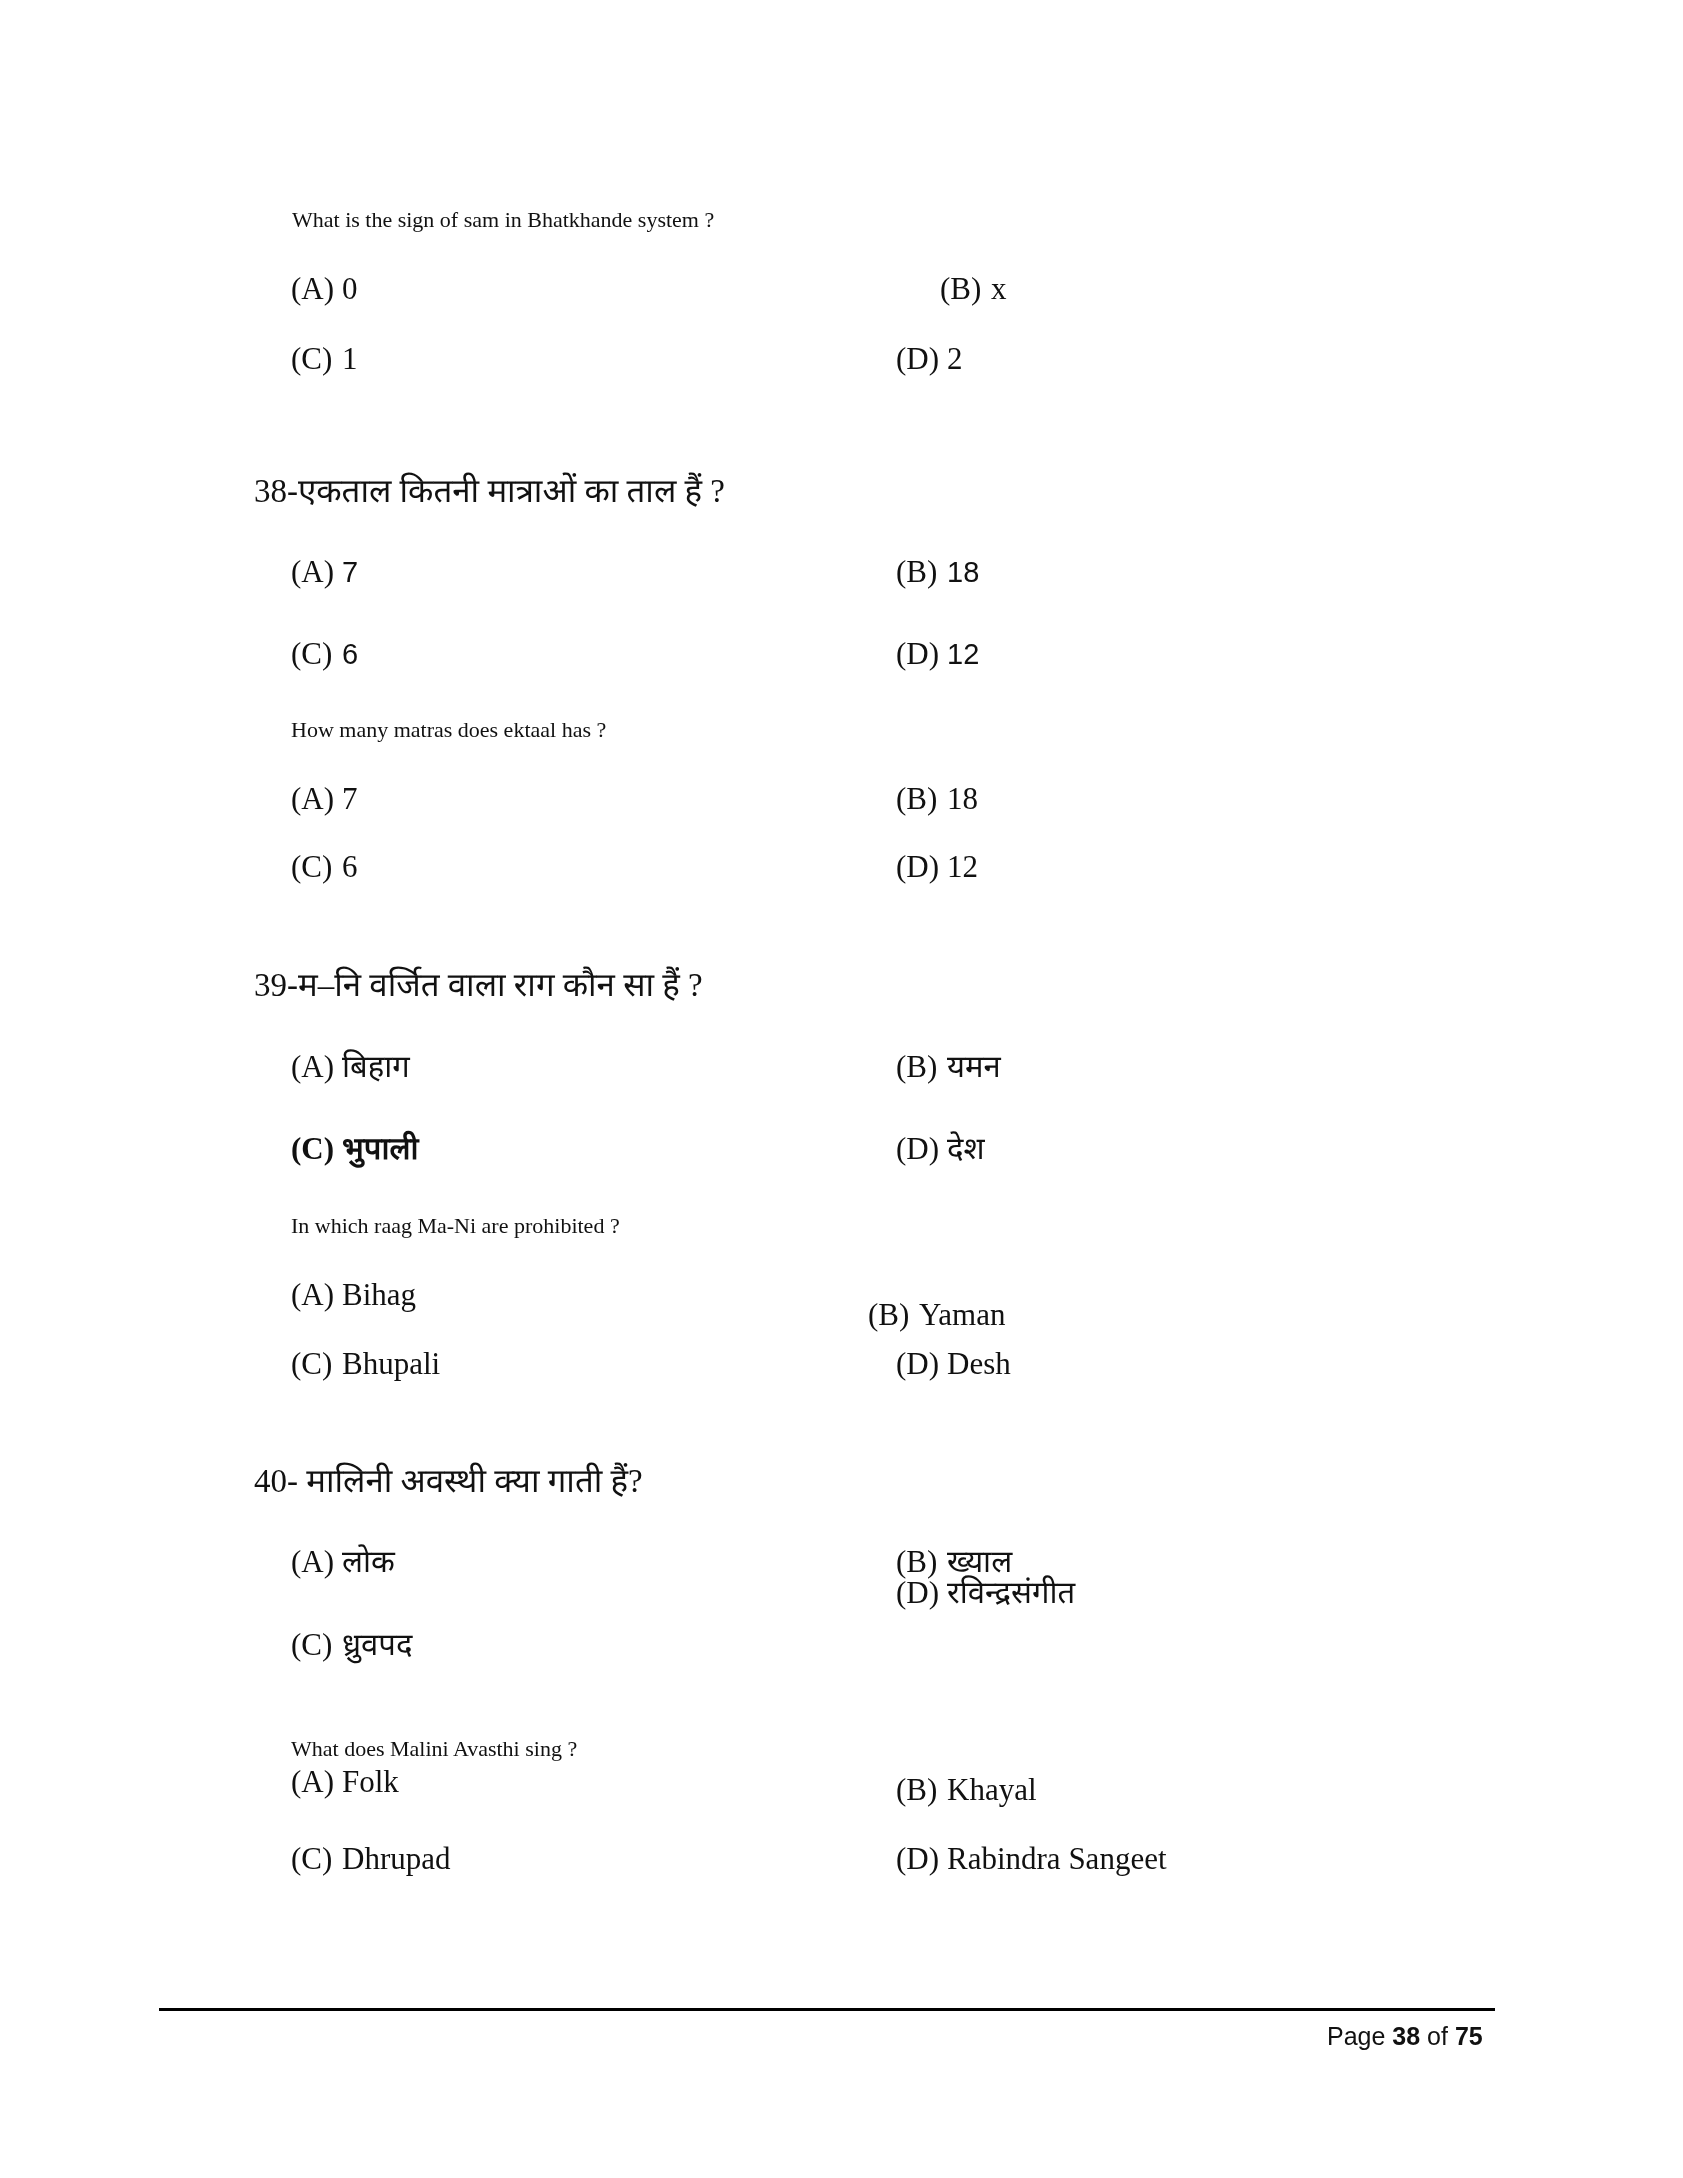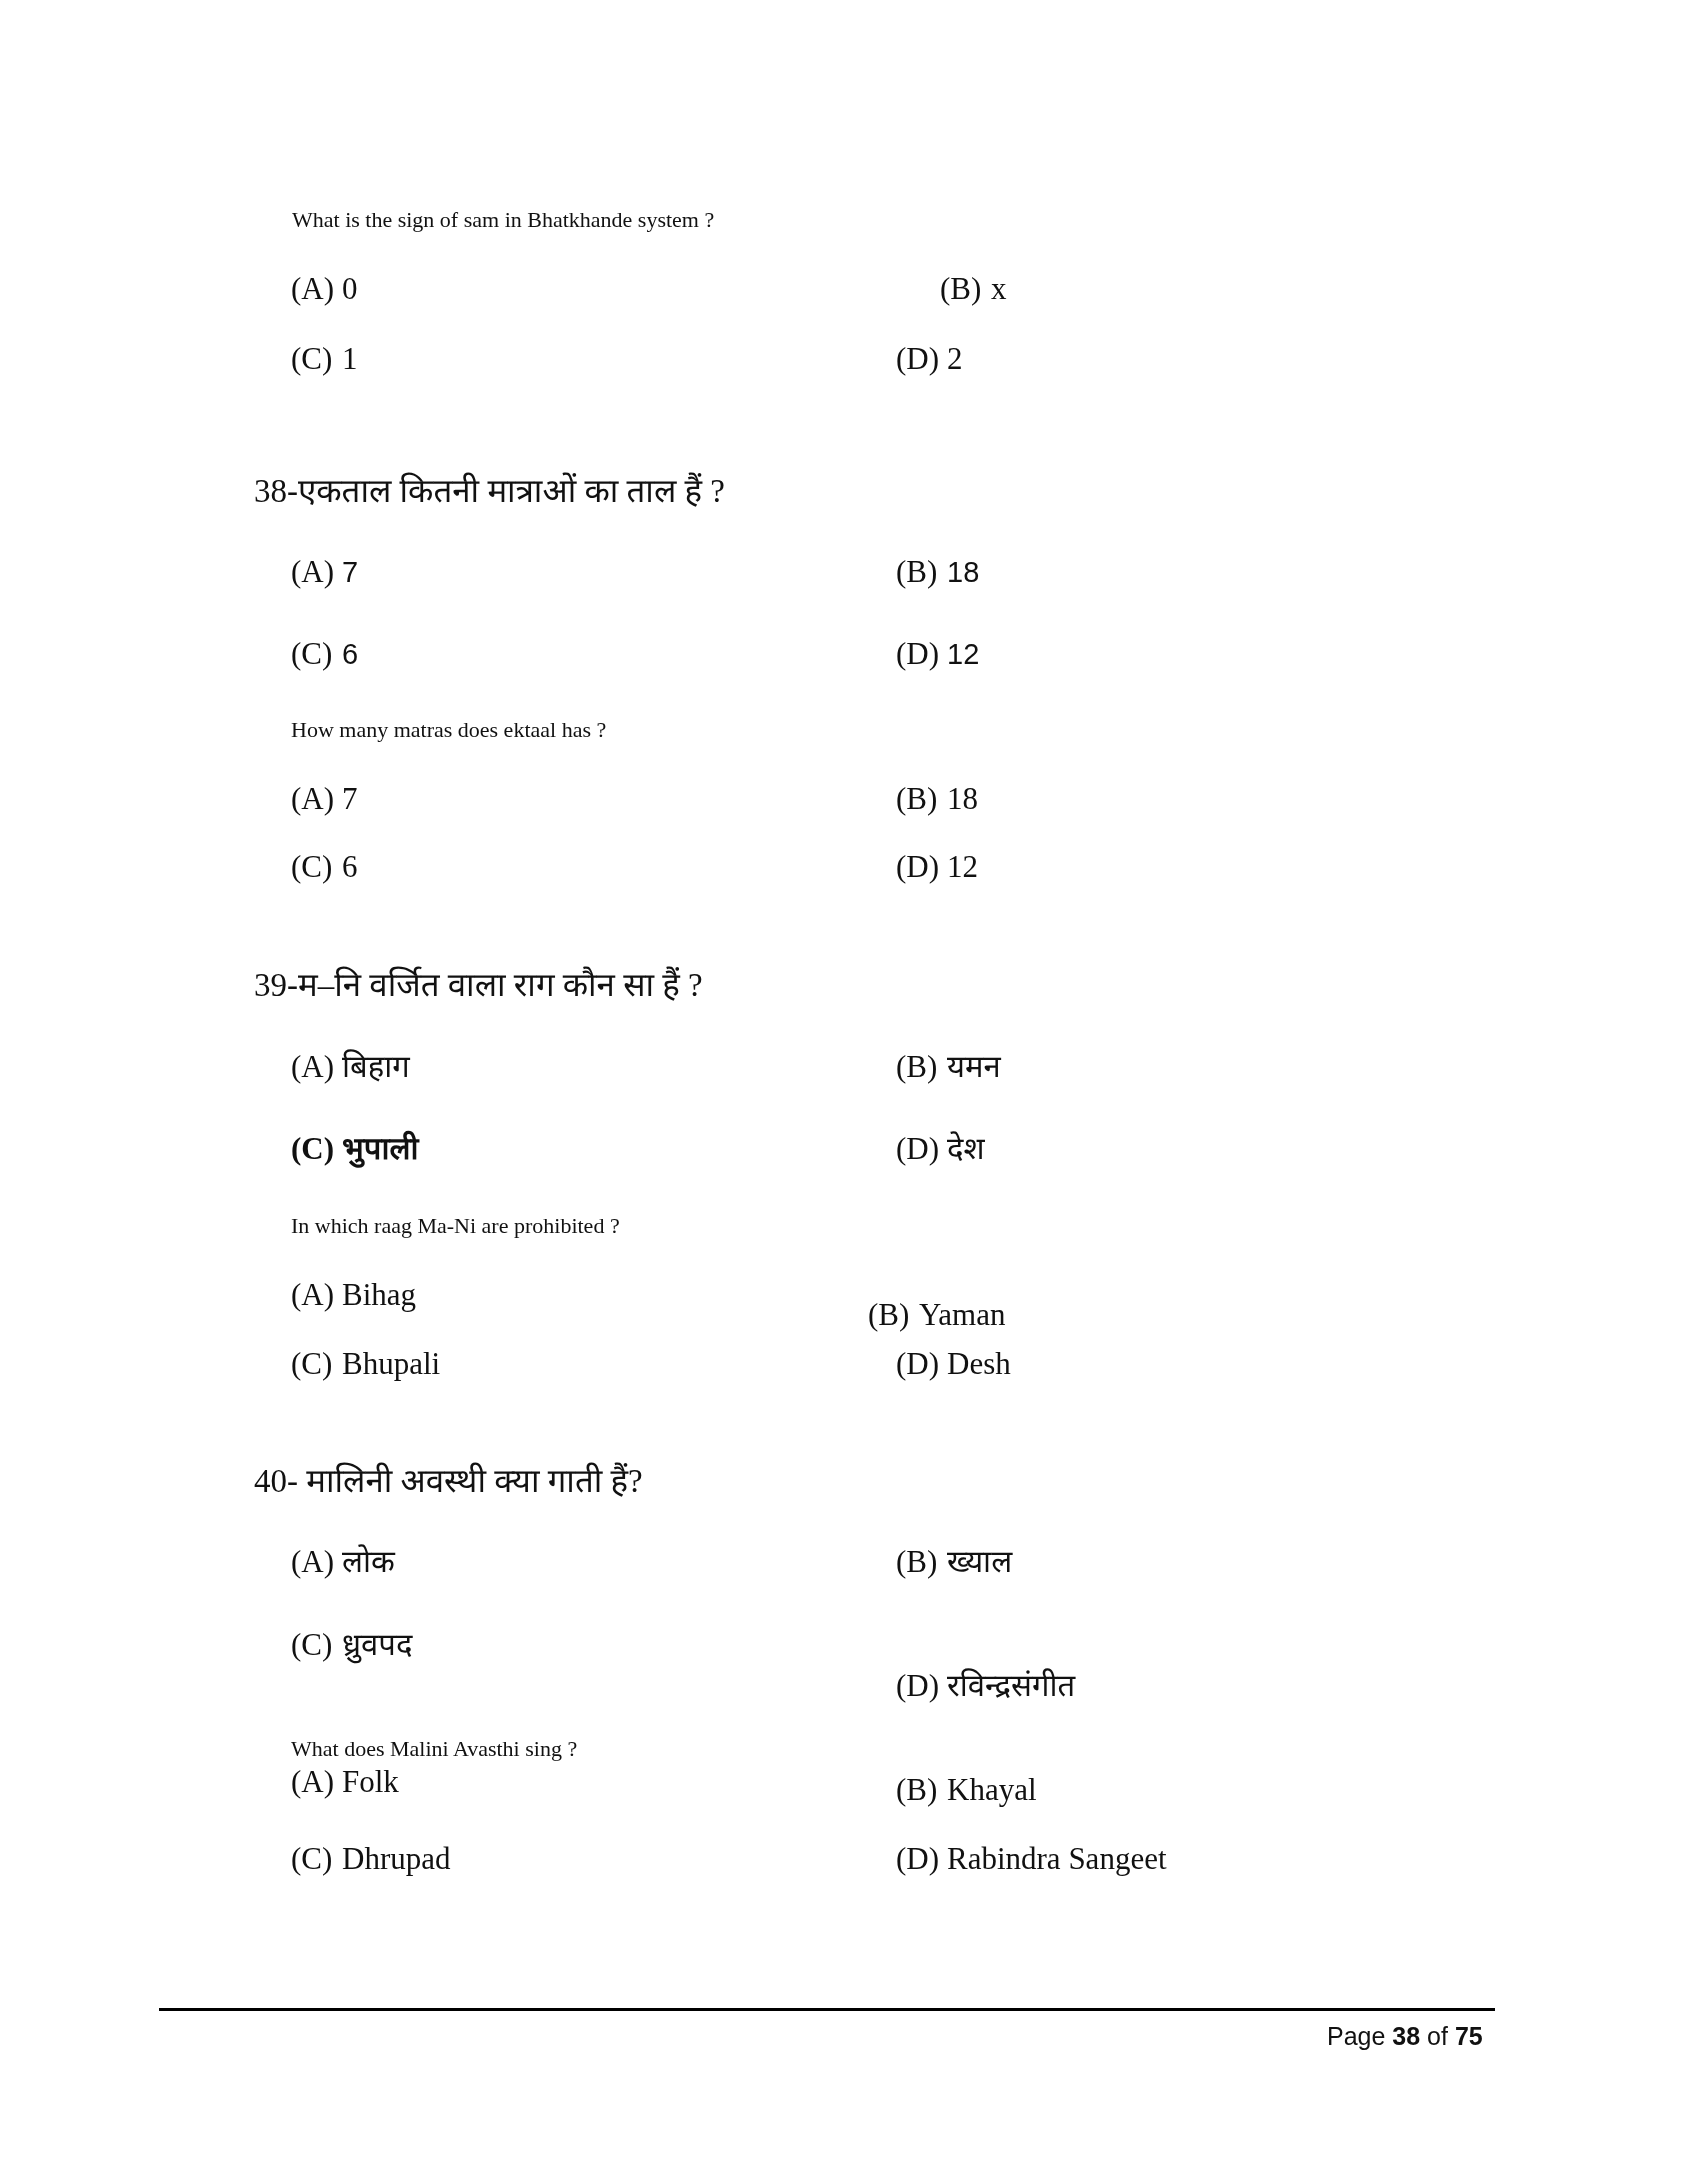--- a/index.html
+++ b/index.html
@@ -45,21 +45,21 @@
 <div class="line q-en" style="left:291px; top:1206px;">In which raag Ma-Ni are prohibited ?</div>
 <div class="line opt" style="left:291px; top:1275px;"><span class="lbl">(A)</span><span>Bihag</span></div>
 <div class="line opt" style="left:868px; top:1275px;margin-top:20px;"><span class="lbl">(B)</span><span>Yaman</span></div>
 <div class="line opt" style="left:291px; top:1344px;"><span class="lbl">(C)</span><span>Bhupali</span></div>
 <div class="line opt" style="left:896px; top:1344px;"><span class="lbl">(D)</span><span>Desh</span></div>
 
 <div class="line q-hi" style="left:254px; top:1461px;">40-  मालिनी अवस्थी क्या गाती हैं?</div>
 <div class="line opt" style="left:291px; top:1542px;"><span class="lbl">(A)</span><span>लोक</span></div>
 <div class="line opt" style="left:896px; top:1542px;"><span class="lbl">(B)</span><span>ख्याल</span></div>
 <div class="line opt" style="left:291px; top:1625px;"><span class="lbl">(C)</span><span>ध्रुवपद</span></div>
-<div class="line opt" style="left:896px; top:1666px;"><span class="lbl">(D)</span><span>रविन्द्रसंगीत</span></div>
+<div class="line opt" style="left:896px; top:1573px;"><span class="lbl">(D)</span><span>रविन्द्रसंगीत</span></div>
 
 <div class="line q-en" style="left:291px; top:1701px;margin-top:28px;">What does Malini Avasthi sing ?</div>
 <div class="line opt" style="left:291px; top:1762px;"><span class="lbl">(A)</span><span>Folk</span></div>
 <div class="line opt" style="left:896px; top:1770px;"><span class="lbl">(B)</span><span>Khayal</span></div>
 <div class="line opt" style="left:291px; top:1839px;"><span class="lbl">(C)</span><span>Dhrupad</span></div>
 <div class="line opt" style="left:896px; top:1839px;"><span class="lbl">(D)</span><span>Rabindra Sangeet</span></div>
 
 <div class="hr"></div>
 <div class="footer">
   <span>Page</span>

